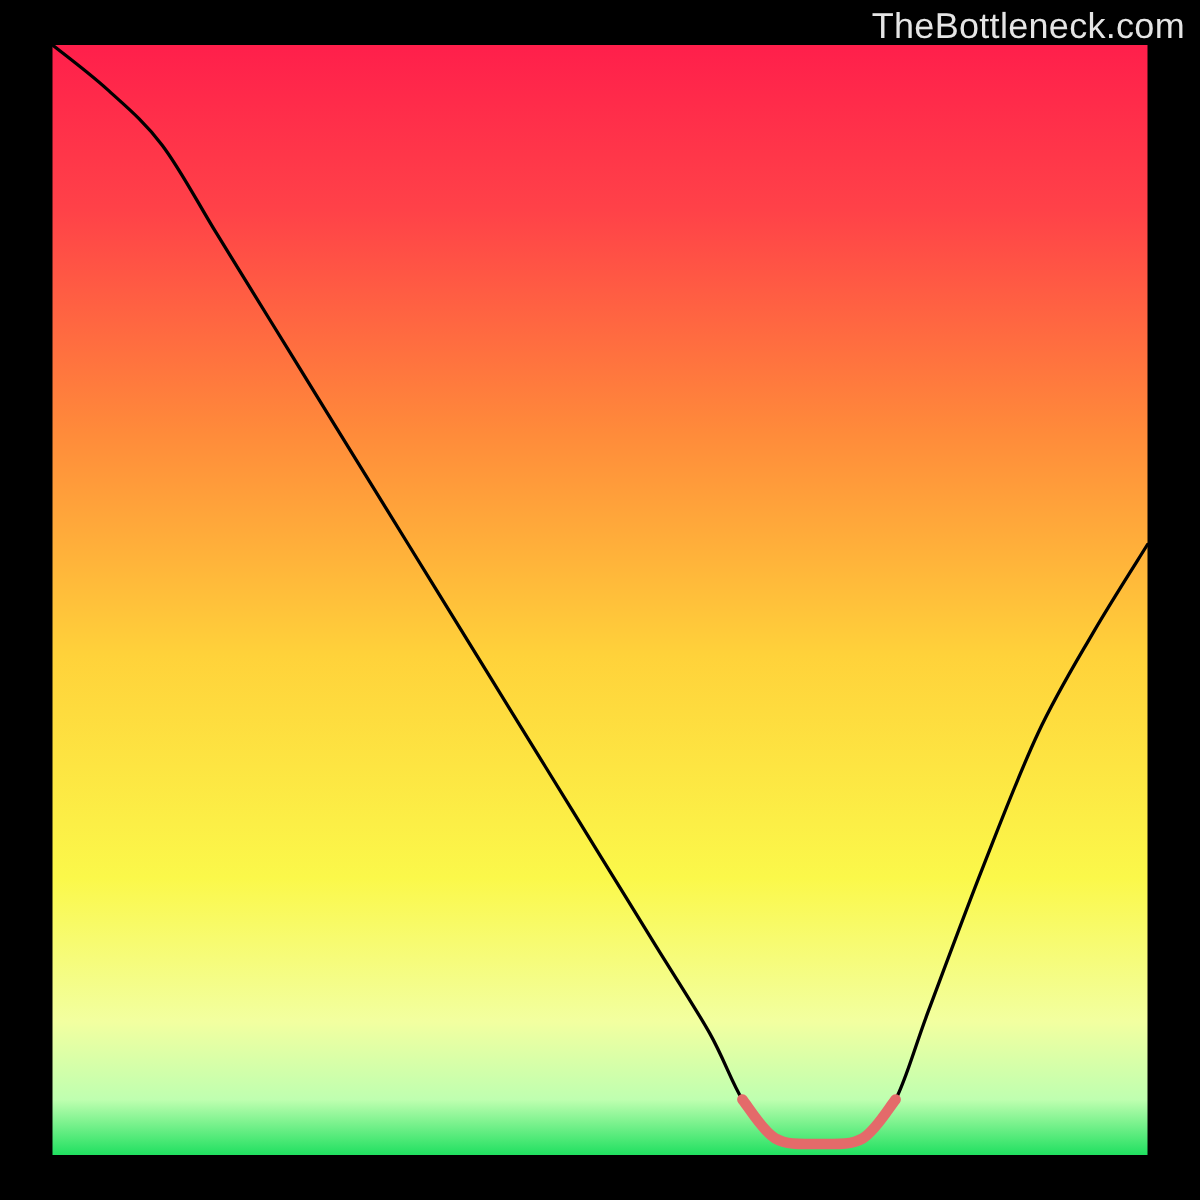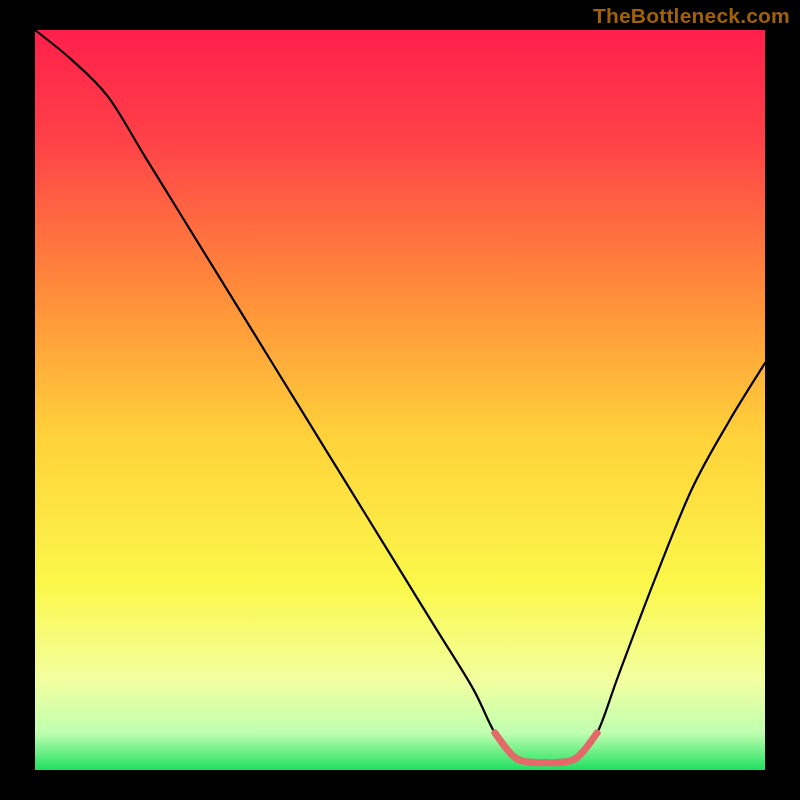--- a/index.html
+++ b/index.html
@@ -14,23 +14,23 @@
   .frame {
     position: relative;
     width: 800px;
     height: 800px;
     background: #000;
   }
   .watermark {
     position: absolute;
     top: 4px;
     right: 10px;
-    color: #a16207;
-    font-size: 21px;
-    font-weight: 700;
+    color: #e5e5e5;
+    font-size: 24px;
+    font-weight: 400;
     letter-spacing: 0.2px;
     z-index: 10;
   }
   svg {
     position: absolute;
     top: 0;
     left: 0;
   }
 </style>
 </head>

